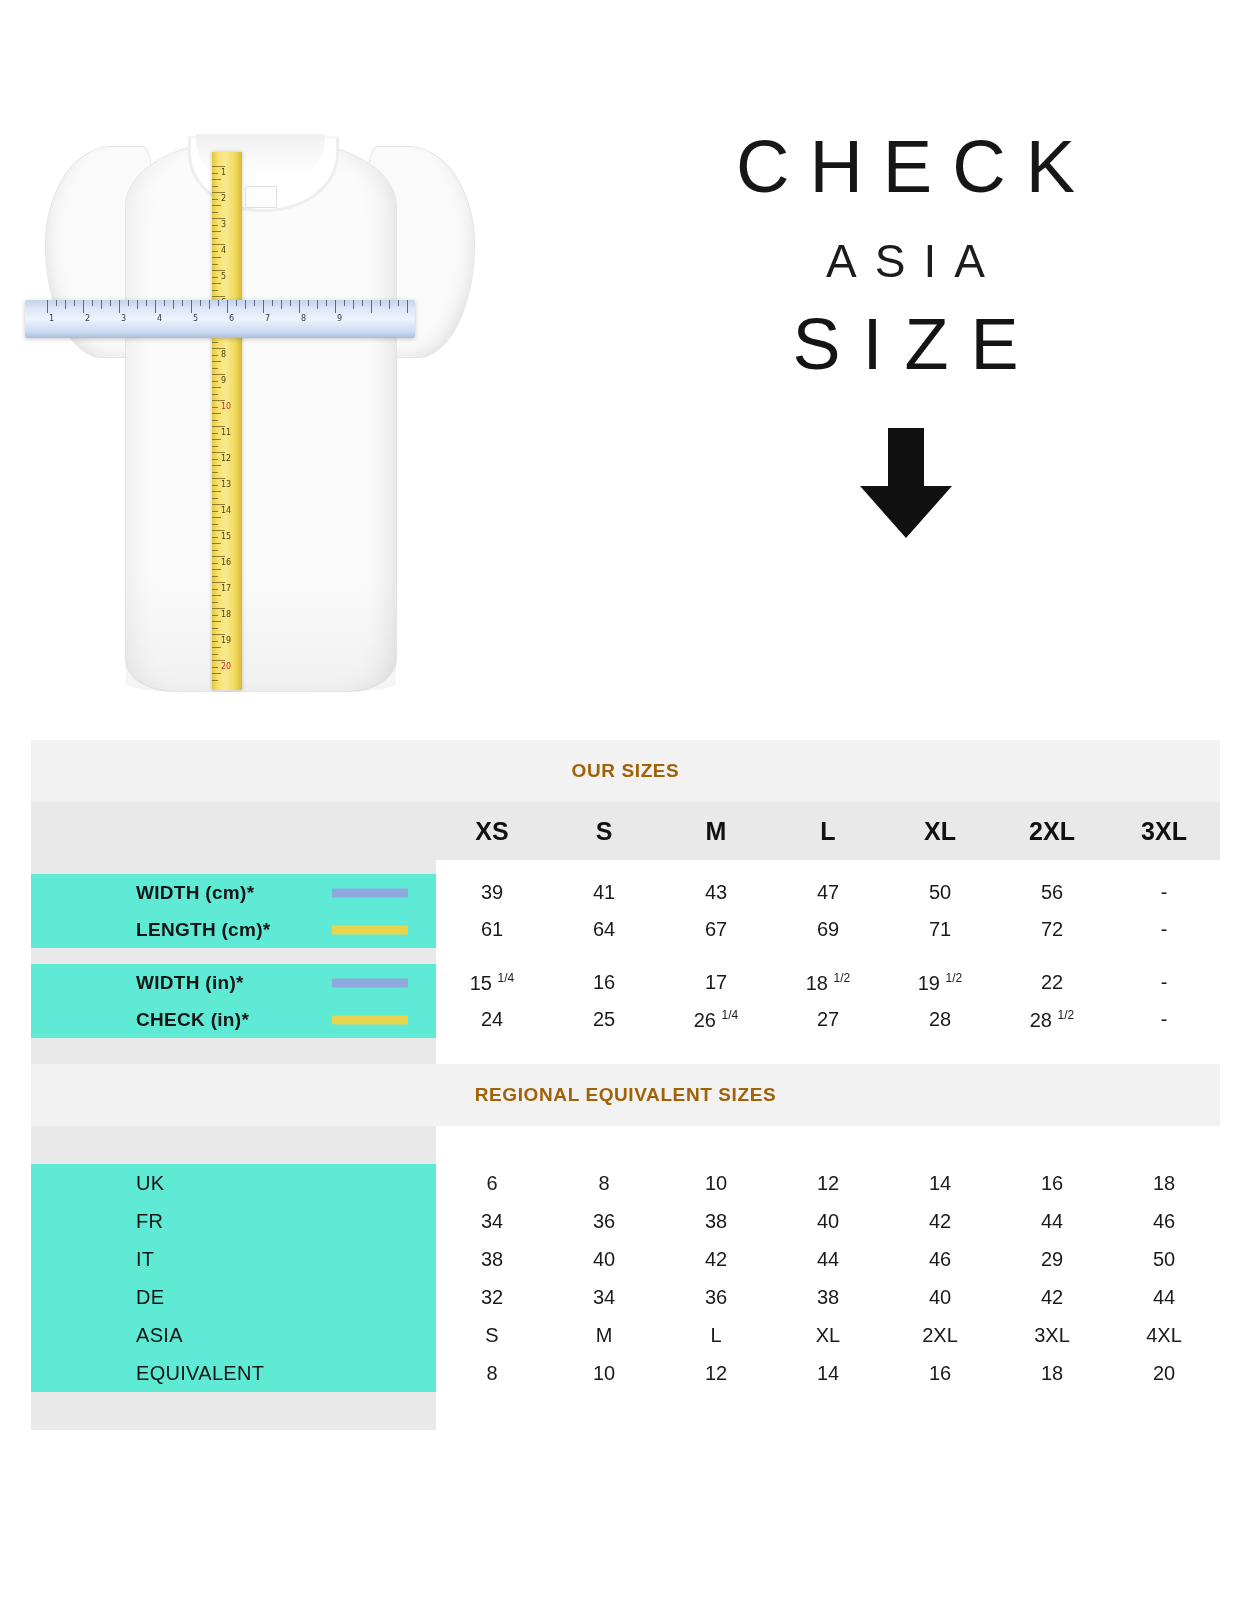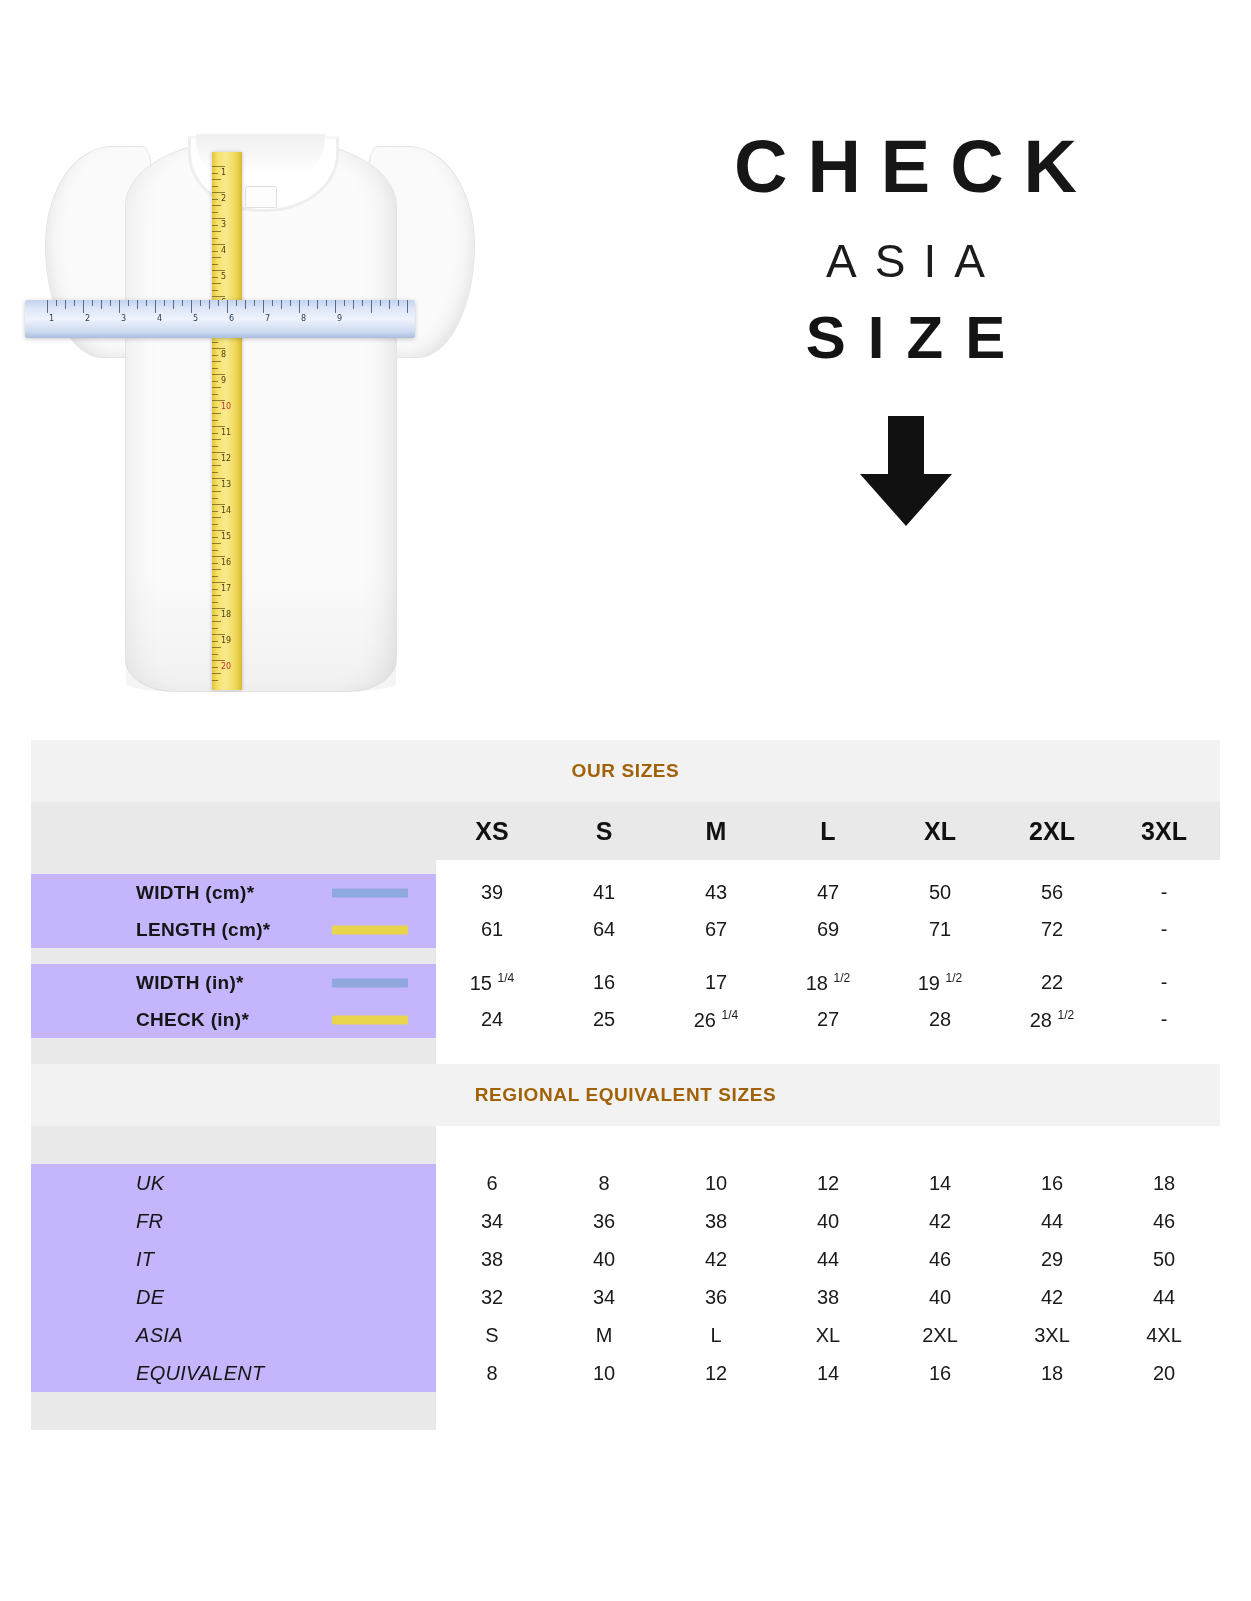--- a/index.html
+++ b/index.html
@@ -164,38 +164,38 @@
 
   
   .headline {
     flex: 1;
     position: relative;
     padding-top: 130px;
     text-align: center;
   }
   .h-check {
     font-size: 74px;
-    font-weight: bold;
+    font-weight: normal;
     letter-spacing: 20px;
     text-indent: 20px;
     color: #161616;
     line-height: 1;
   }
   .h-your {
     font-size: 46px;
     font-weight: normal;
     letter-spacing: 18px;
     text-indent: 18px;
     color: #1c1c1c;
     line-height: 1;
     margin-top: 34px;
   }
   .h-size {
-    font-size: 60px;
-    font-weight: bold;
+    font-size: 72px;
+    font-weight: normal;
     letter-spacing: 22px;
     text-indent: 22px;
     color: #141414;
     line-height: 1;
     margin-top: 24px;
   }
   .arrow-wrap {
     margin-top: 42px;
     display: flex;
     justify-content: center;
@@ -252,21 +252,21 @@
     font-size: 12px;
     vertical-align: super;
   }
 
   .rowlabel {
     text-align: left;
     padding-left: 105px;
     font-size: 19px;
     font-weight: bold;
     color: #161616;
-    background: #c4b5fd;
+    background: #5eead4;
     position: relative;
     letter-spacing: 0.3px;
   }
   .rowlabel .swatch {
     position: absolute;
     right: 28px;
     top: 50%;
     transform: translateY(-50%);
     width: 76px;
     height: 9px;
@@ -275,21 +275,20 @@
   .spacer-row td {
     height: 16px;
     background: #e9e9e9;
   }
   .spacer-row td.white { background: #ffffff; }
 
   .regional .rowlabel {
     font-weight: normal;
     font-size: 20px;
     padding-left: 105px;
-    font-style: italic;
   }
   .regional .datacell { height: 38px; }
 
   .pad-top td { height: 14px; }
   .pad-bottom td { height: 26px; }
 </style>
 </head>
 <body>
 
 <div class="top">

